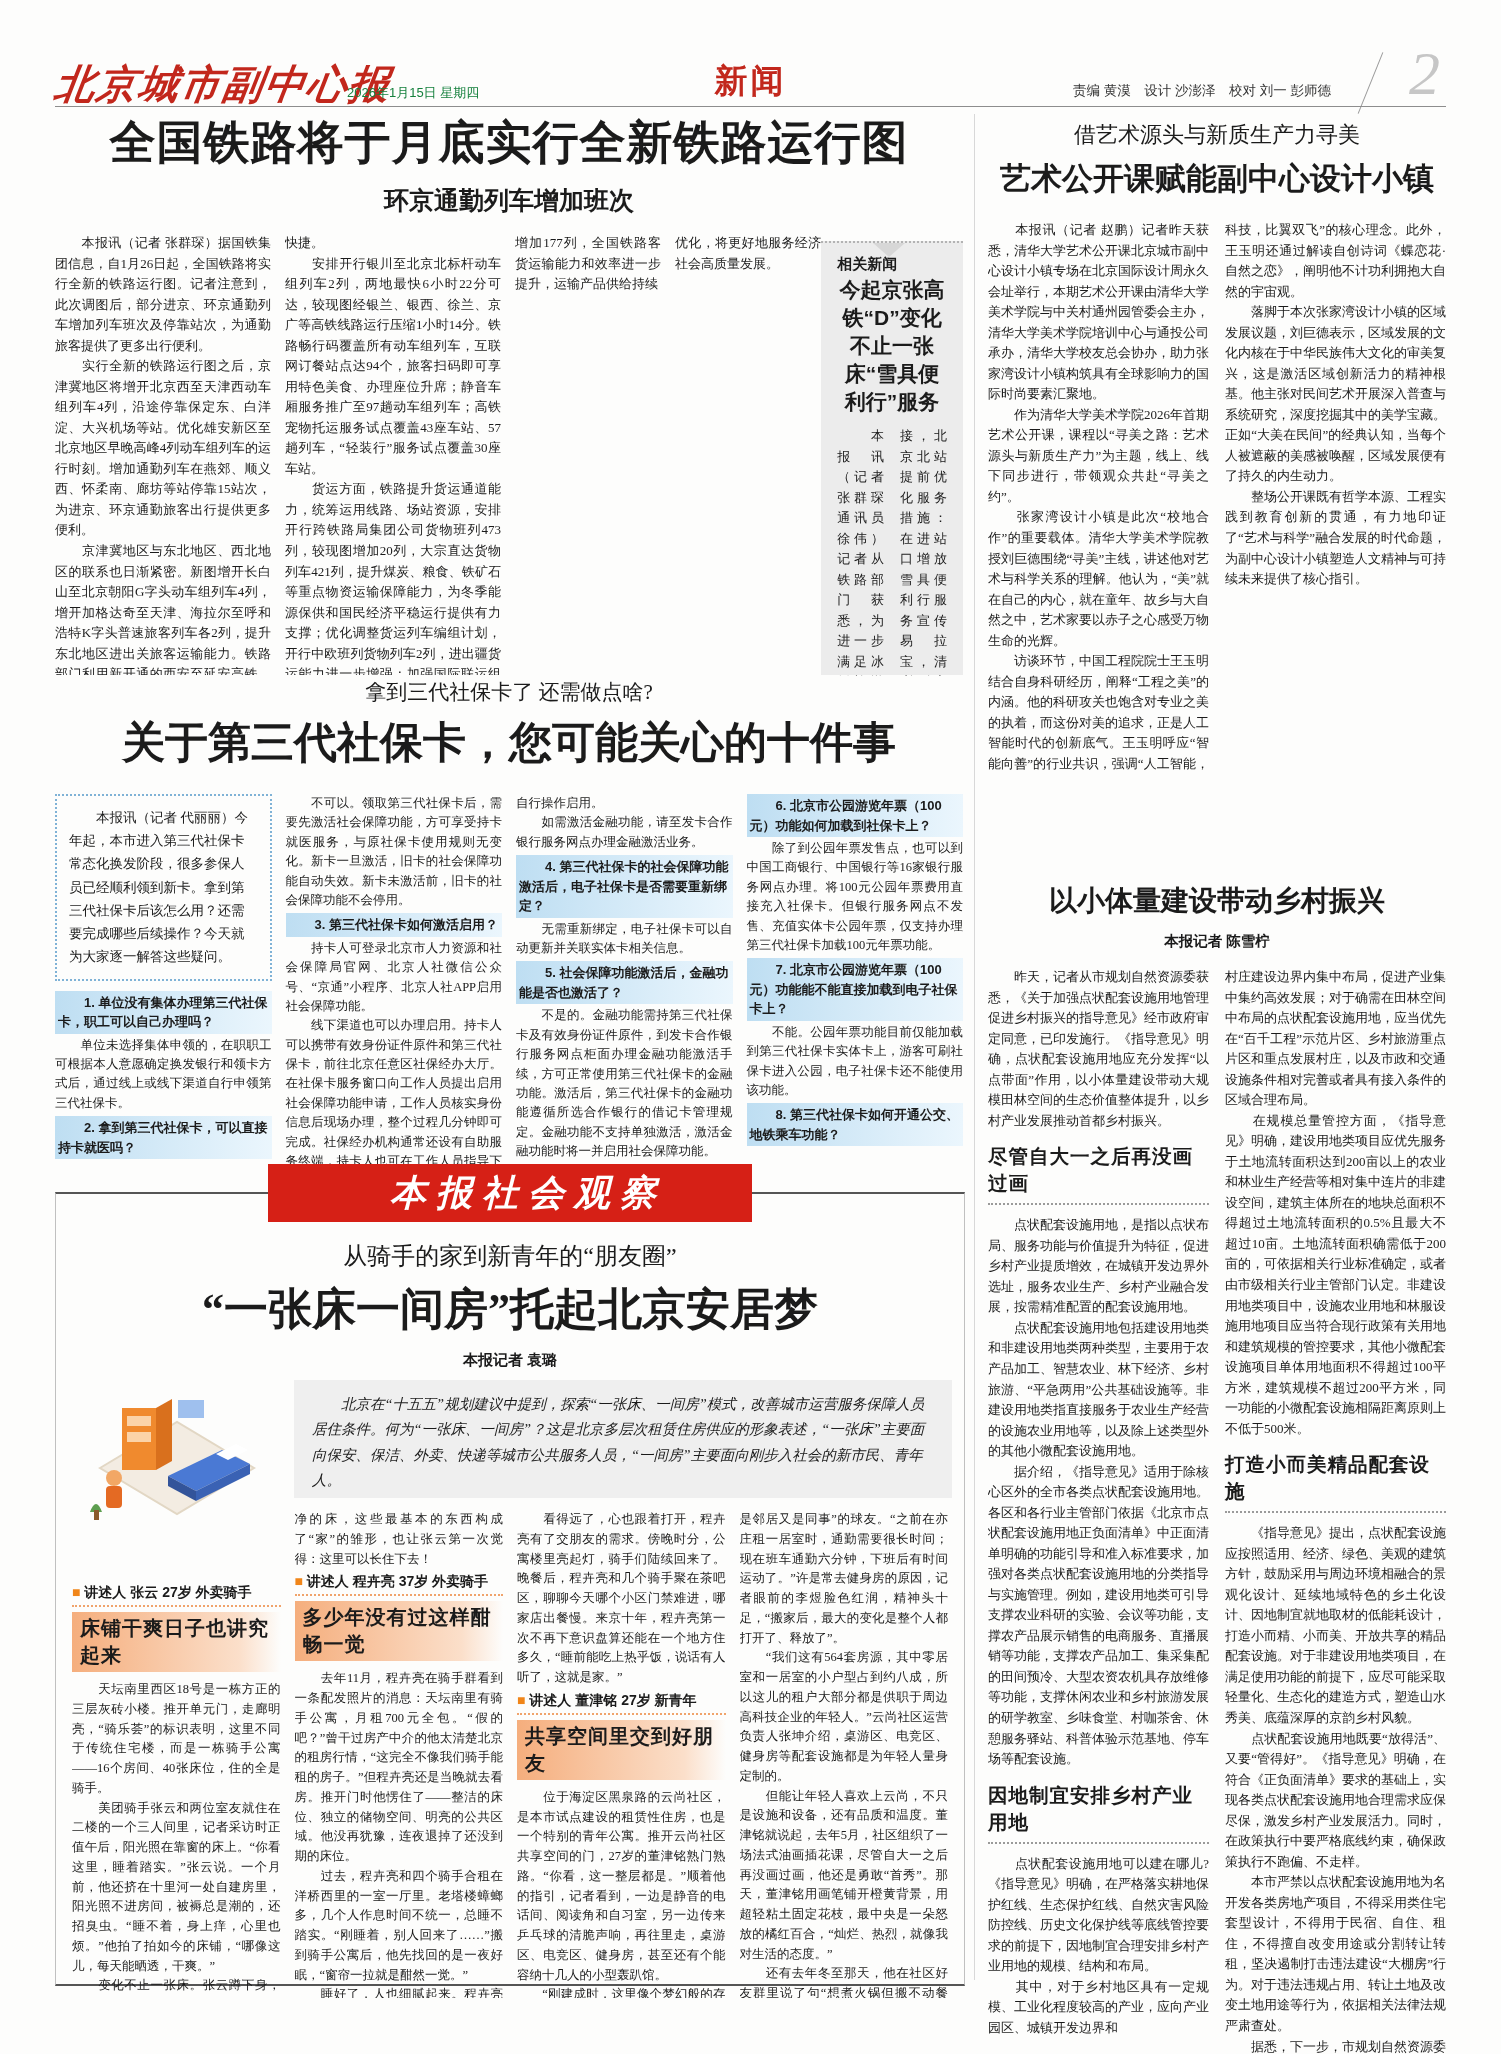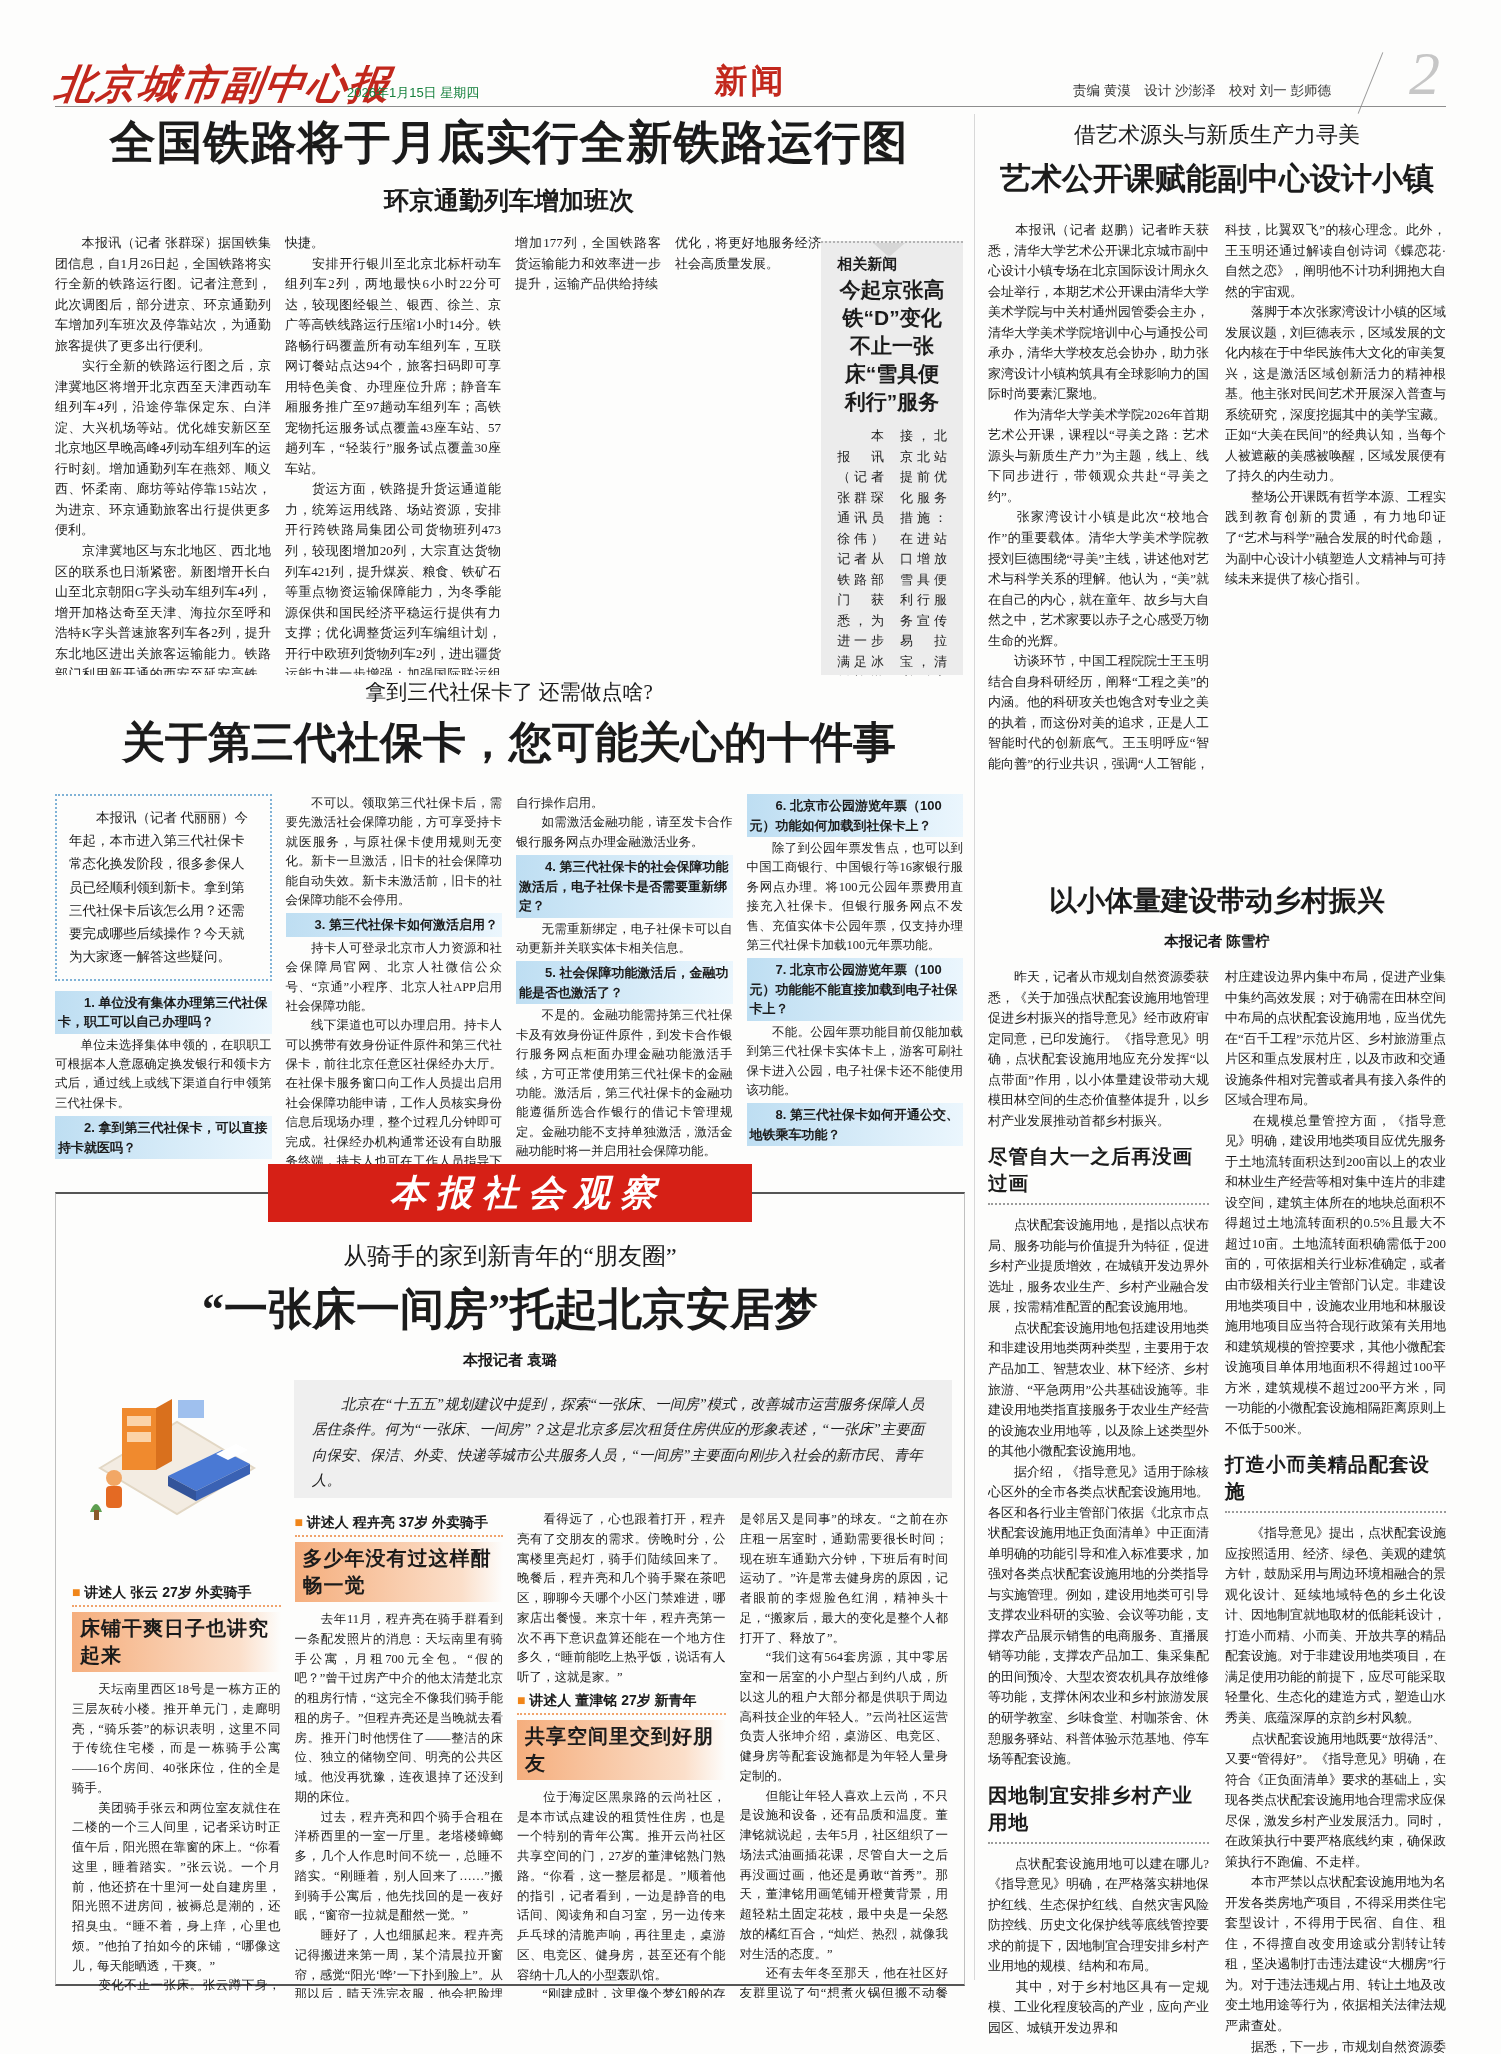--- a/index.html
+++ b/index.html
@@ -235,20 +235,21 @@
       <div class="c">
         <div class="spacer"></div>
         <div class="narr">讲述人 张云 27岁 外卖骑手</div>
         <div class="narr-sub">床铺干爽日子也讲究起来</div>
         <div class="ncol">　　天坛南里西区18号是一栋方正的三层灰砖小楼。推开单元门，走廊明亮，“骑乐荟”的标识表明，这里不同于传统住宅楼，而是一栋骑手公寓——16个房间、40张床位，住的全是骑手。
 　　美团骑手张云和两位室友就住在二楼的一个三人间里，记者采访时正值午后，阳光照在靠窗的床上。“你看这里，睡着踏实。”张云说。一个月前，他还挤在十里河一处自建房里，阳光照不进房间，被褥总是潮的，还招臭虫。“睡不着，身上痒，心里也烦。”他拍了拍如今的床铺，“哪像这儿，每天能晒透，干爽。”
 　　变化不止一张床。张云蹲下身，打开床下的两个储物格，里面整齐码放着衣物和日用品。“以前哪有什么储物空间”他说，以前自己的东西堆在床头、床底，乱糟糟的。“有了自己的空间，人就会讲究起来。”
 　　讲究起来的还有生活节奏。以前住自建房，洗澡要“看天气、看心情、看水压”，现在公寓一楼有四个淋浴间，24小时热水，还提供免费的洗衣机、烘干机。一个床位、一个柜子、一张干</div>
       </div>
       <div class="c">
+        <div class="ncol">净的床，这些最基本的东西构成了“家”的雏形，也让张云第一次觉得：这里可以长住下去！</div>
         <div class="narr">讲述人 程卉亮 37岁 外卖骑手</div>
         <div class="narr-sub">多少年没有过这样酣畅一觉</div>
         <div class="ncol">　　去年11月，程卉亮在骑手群看到一条配发照片的消息：天坛南里有骑手公寓，月租700元全包。“假的吧？”曾干过房产中介的他太清楚北京的租房行情，“这完全不像我们骑手能租的房子。”但程卉亮还是当晚就去看房。推开门时他愣住了——整洁的床位、独立的储物空间、明亮的公共区域。他没再犹豫，连夜退掉了还没到期的床位。
 　　过去，程卉亮和四个骑手合租在洋桥西里的一室一厅里。老塔楼蟑螂多，几个人作息时间不统一，总睡不踏实。“刚睡着，别人回来了……”搬到骑手公寓后，他先找回的是一夜好眠，“窗帘一拉就是酣然一觉。”
 　　睡好了，人也细腻起来。程卉亮记得搬进来第一周，某个清晨拉开窗帘，感觉“阳光‘哗’一下扑到脸上”。从那以后，晴天洗完衣服，他会把脸埋进去深吸一口那“蓬松的阳光味道”。
 　　阳光也照亮了心境。午后，程卉亮喜欢坐在楼梯口公共茶吧的靠窗位置，尽管窗外只是个停车场，他却常看得入神，“一眼开阔。”这声感慨，从一个整天在楼缝胡同中穿梭的人口中说出，格外真切。</div>
       </div>
       <div class="c">
         <div class="ncol">　　看得远了，心也跟着打开，程卉亮有了交朋友的需求。傍晚时分，公寓楼里亮起灯，骑手们陆续回来了。晚餐后，程卉亮和几个骑手聚在茶吧区，聊聊今天哪个小区门禁难进，哪家店出餐慢。来京十年，程卉亮第一次不再下意识盘算还能在一个地方住多久，“睡前能吃上热乎饭，说话有人听了，这就是家。”</div>
         <div class="narr">讲述人 董津铭 27岁 新青年</div>

